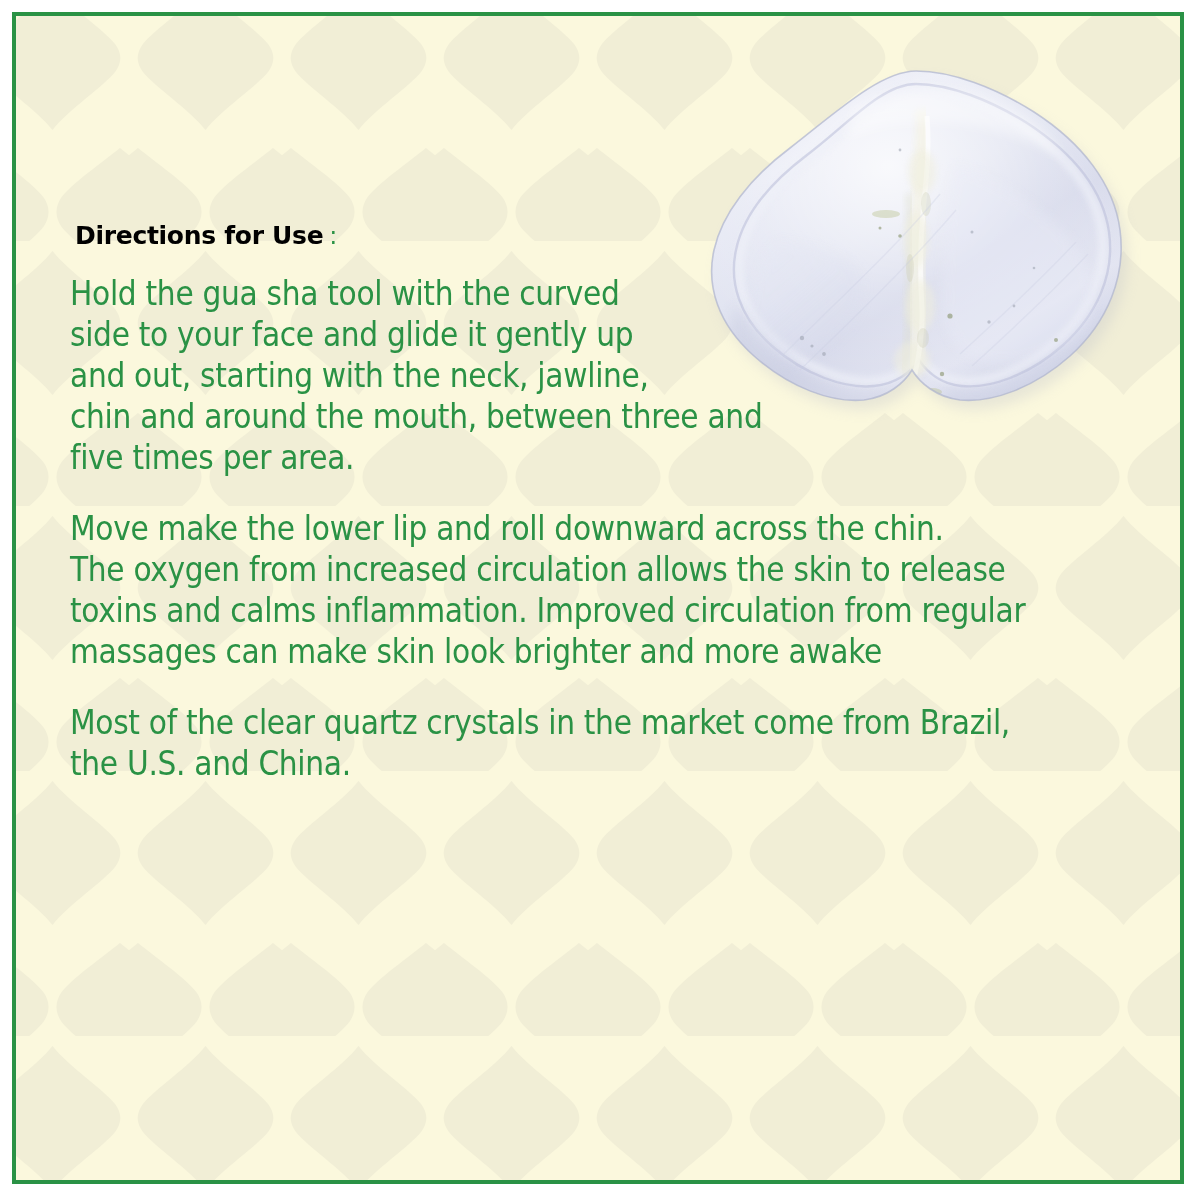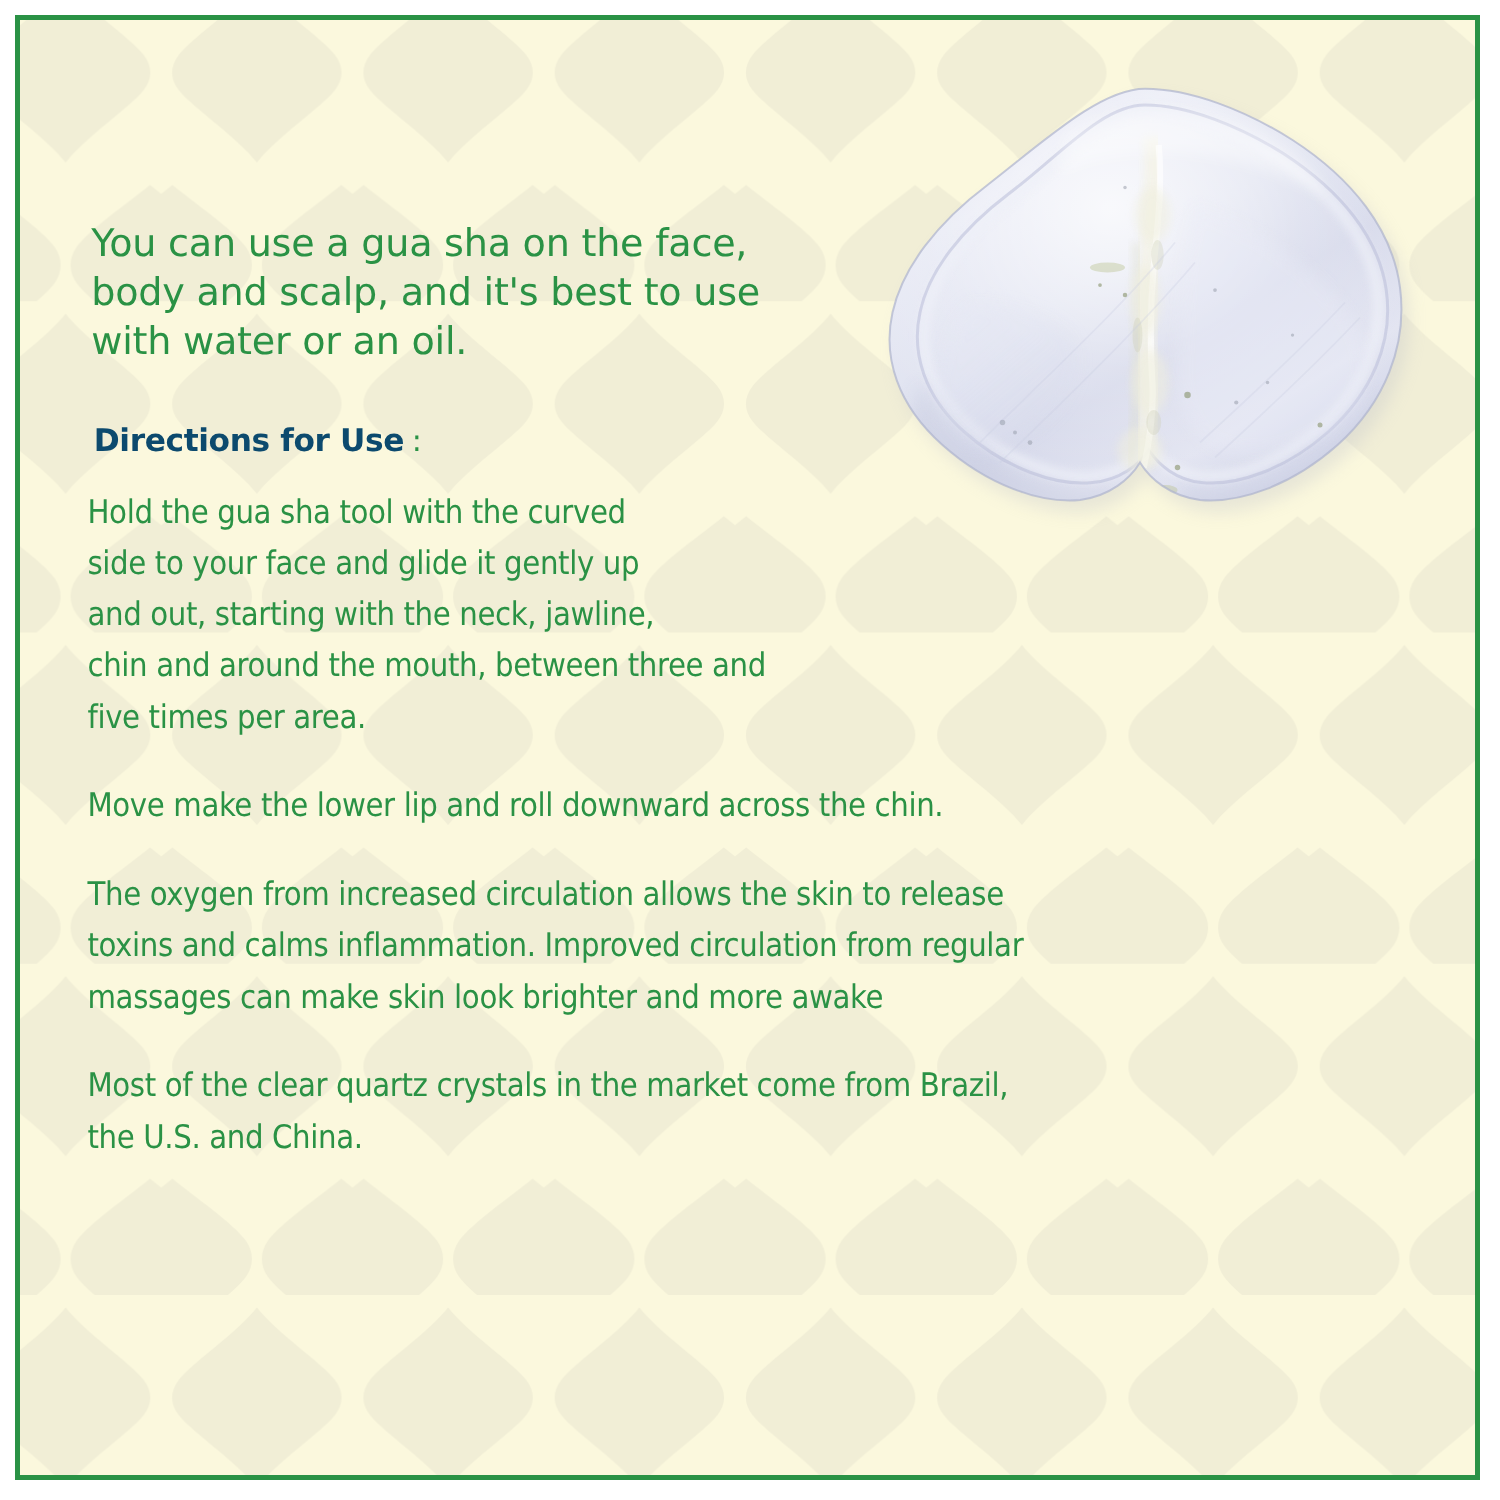--- a/index.html
+++ b/index.html
@@ -72,43 +72,43 @@
     padding-left:17px;
     display:flex;
     align-items:baseline;
     font-family:"DejaVu Sans", sans-serif;
     font-size:25px;
     line-height:30px;
   }
   .heading-row .h-title{
     font-weight:bold;
     letter-spacing:-0.3px;
-    color:#0c4a6e;
+    color:#000000;
   }
   .heading-row .h-colon{
     font-weight:normal;
     color:#2a9245;
     margin-left:6px;
     font-size:24px;
   }
   
   .body{
     font-family:"Liberation Sans Narrow","DejaVu Sans Condensed","Liberation Sans", sans-serif;
     font-stretch:condensed;
     transform-origin:left top;
-    font-size:26px;
+    font-size:33px;
     line-height:41px;
     letter-spacing:-0.3px;
     padding-left:12px;
   }
   .b1{ margin-top:22px; }
   .b2{ margin-top:30px; }
   .b3{ margin-top:30px; }
   .b4{ margin-top:30px; }
-  .b5{ margin-top:30px; }
+  .b5{ }
   .b6{ margin-top:30px; }
 </style>
 </head>
 <body>
 
 <div id="page">
 
   <div id="border-frame">
     <div id="canvas">
 
@@ -356,23 +356,20 @@
                    C200 329 184 343 160 346
                    C128 349 86 334 50 302
                    C14 270 2 232 10 196
                    C18 160 46 124 86 94
                    C130 60 176 17 212 17 Z" fill="none" stroke="#aeb4cd" stroke-width="1.6" opacity="0.70"></path>
         </svg>
       </div>
 
       <div id="text-col">
 
-        <p class="para intro">You can use a gua sha on the face,
-body and scalp, and it's best to use
-with water or an oil.</p>
 
         <div class="heading-row">
           <span class="h-title">Directions for Use</span>
           <span class="h-colon">:</span>
         </div>
 
         <p class="para body b1">Hold the gua sha tool with the curved
 side to your face and glide it gently up
 and out, starting with the neck, jawline,
 chin and around the mouth, between three and

